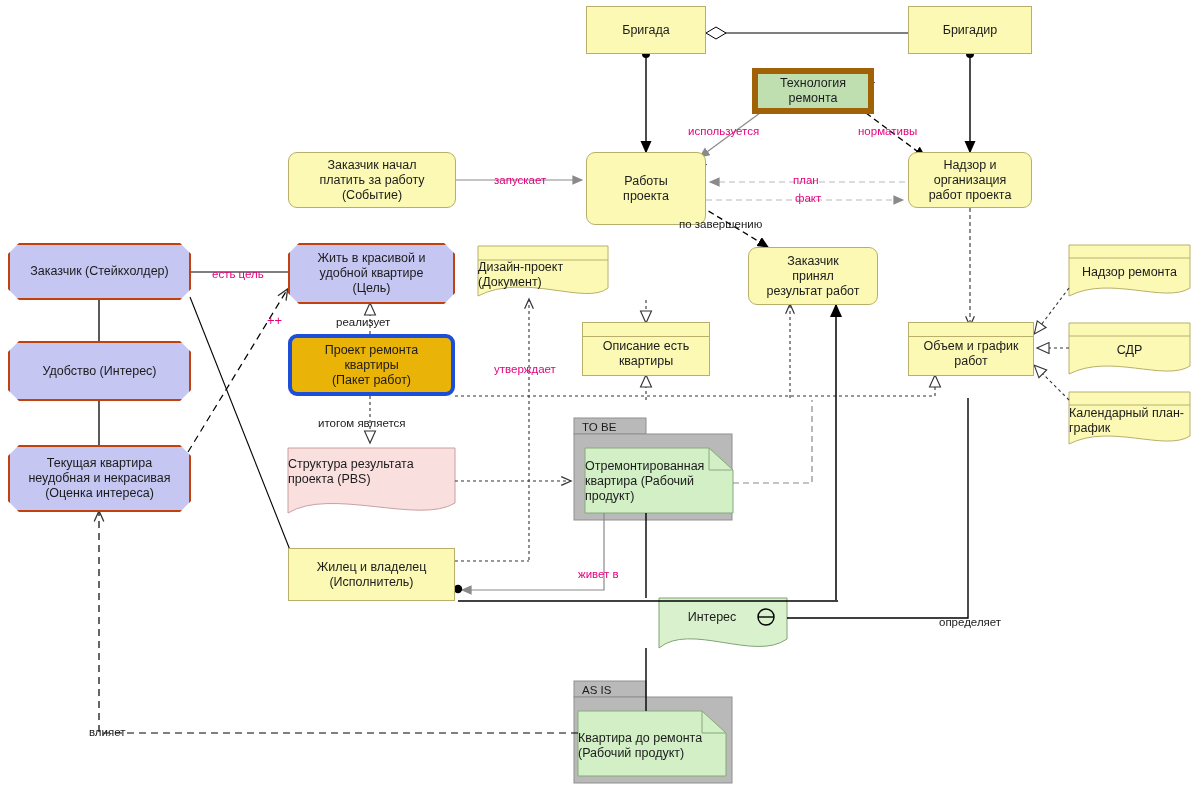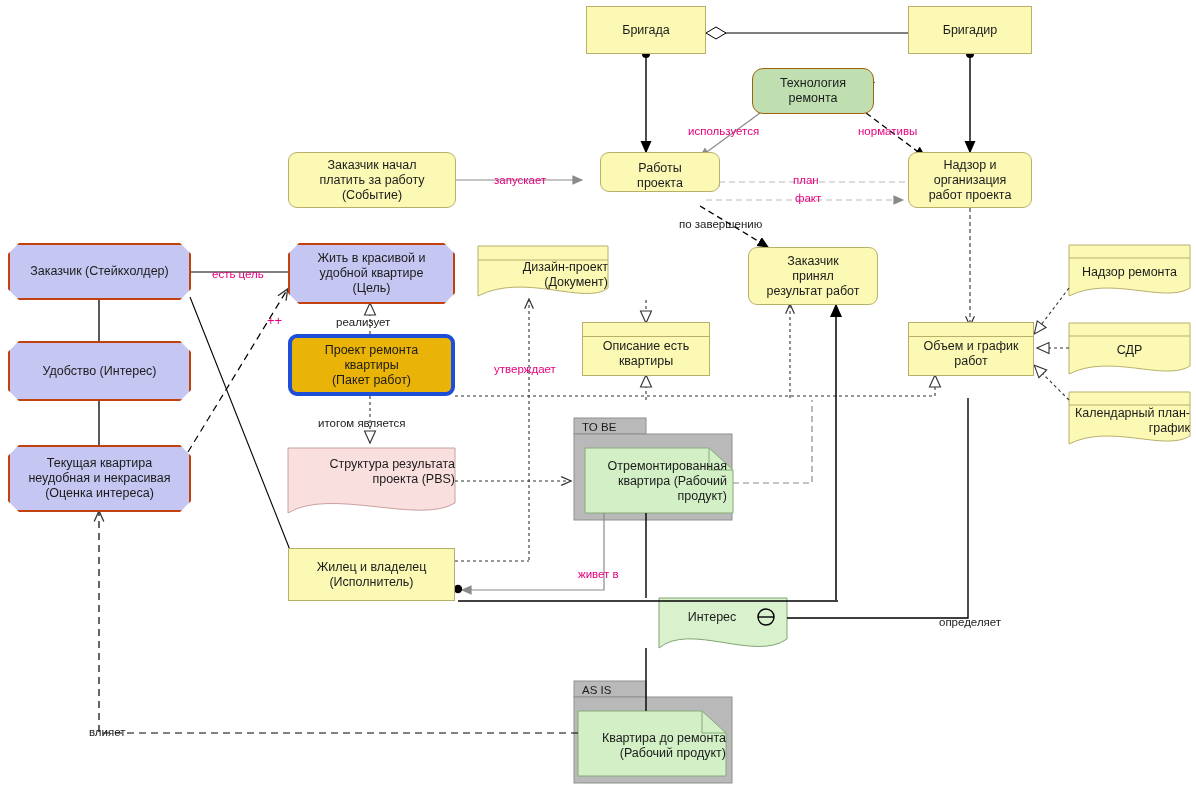--- a/index.html
+++ b/index.html
@@ -14,24 +14,24 @@
   
   .proc{background:#fbf9b4;border:1px solid #b8b06a;border-radius:9px;}
   
   .rect-y{background:#fbf9b4;border:1px solid #b8b06a;border-radius:0;}
   
   .oct{background:#c5c6f2;border:2px solid #c2410c;}
   .oct-clip{clip-path:polygon(11px 0,calc(100% - 11px) 0,100% 11px,100% calc(100% - 11px),calc(100% - 11px) 100%,11px 100%,0 calc(100% - 11px),0 11px);}
   
   .pink{background:#eab308;border:4px solid #1d4ed8;border-radius:9px;}
   
-  .green{background:#bfdfb0;border:1px solid #a16207;border-radius:11px;}
-
-  
-  .doc-label{position:absolute;display:flex;align-items:center;justify-content:center;text-align:right;
+  .green{background:#bfdfb0;border:6px solid #a16207;border-radius:0;}
+
+  
+  .doc-label{position:absolute;display:flex;align-items:center;justify-content:center;text-align:left;
              font-size:12.5px;line-height:15px;color:#1b1b1b;}
 
   .edge-label{position:absolute;font-size:11.5px;color:#e6007e;white-space:nowrap;background:transparent;}
   .edge-label.dark{color:#1b1b1b;}
 
   .grp-title{position:absolute;font-size:11.5px;color:#1b1b1b;padding:2px 6px;box-sizing:border-box;text-align:center;}
 </style>
 </head>
 <body>
 
@@ -263,21 +263,21 @@
     <span class="lbl">Технология
 ремонта</span>
   </div>
 
   <div class="node proc" style="left:288px;top:152px;width:168px;height:56px;">
     <span class="lbl">Заказчик начал
 платить за работу
 (Событие)</span>
   </div>
 
-  <div class="node proc" style="left:600px;top:152px;width:120px;height:40px;align-items:flex-end;">
+  <div class="node proc" style="left:586px;top:152px;width:120px;height:73px;">
     <span class="lbl">Работы
 проекта</span>
   </div>
 
   <div class="node proc" style="left:908px;top:152px;width:124px;height:56px;">
     <span class="lbl">Надзор и
 организация
 работ проекта</span>
   </div>
 

